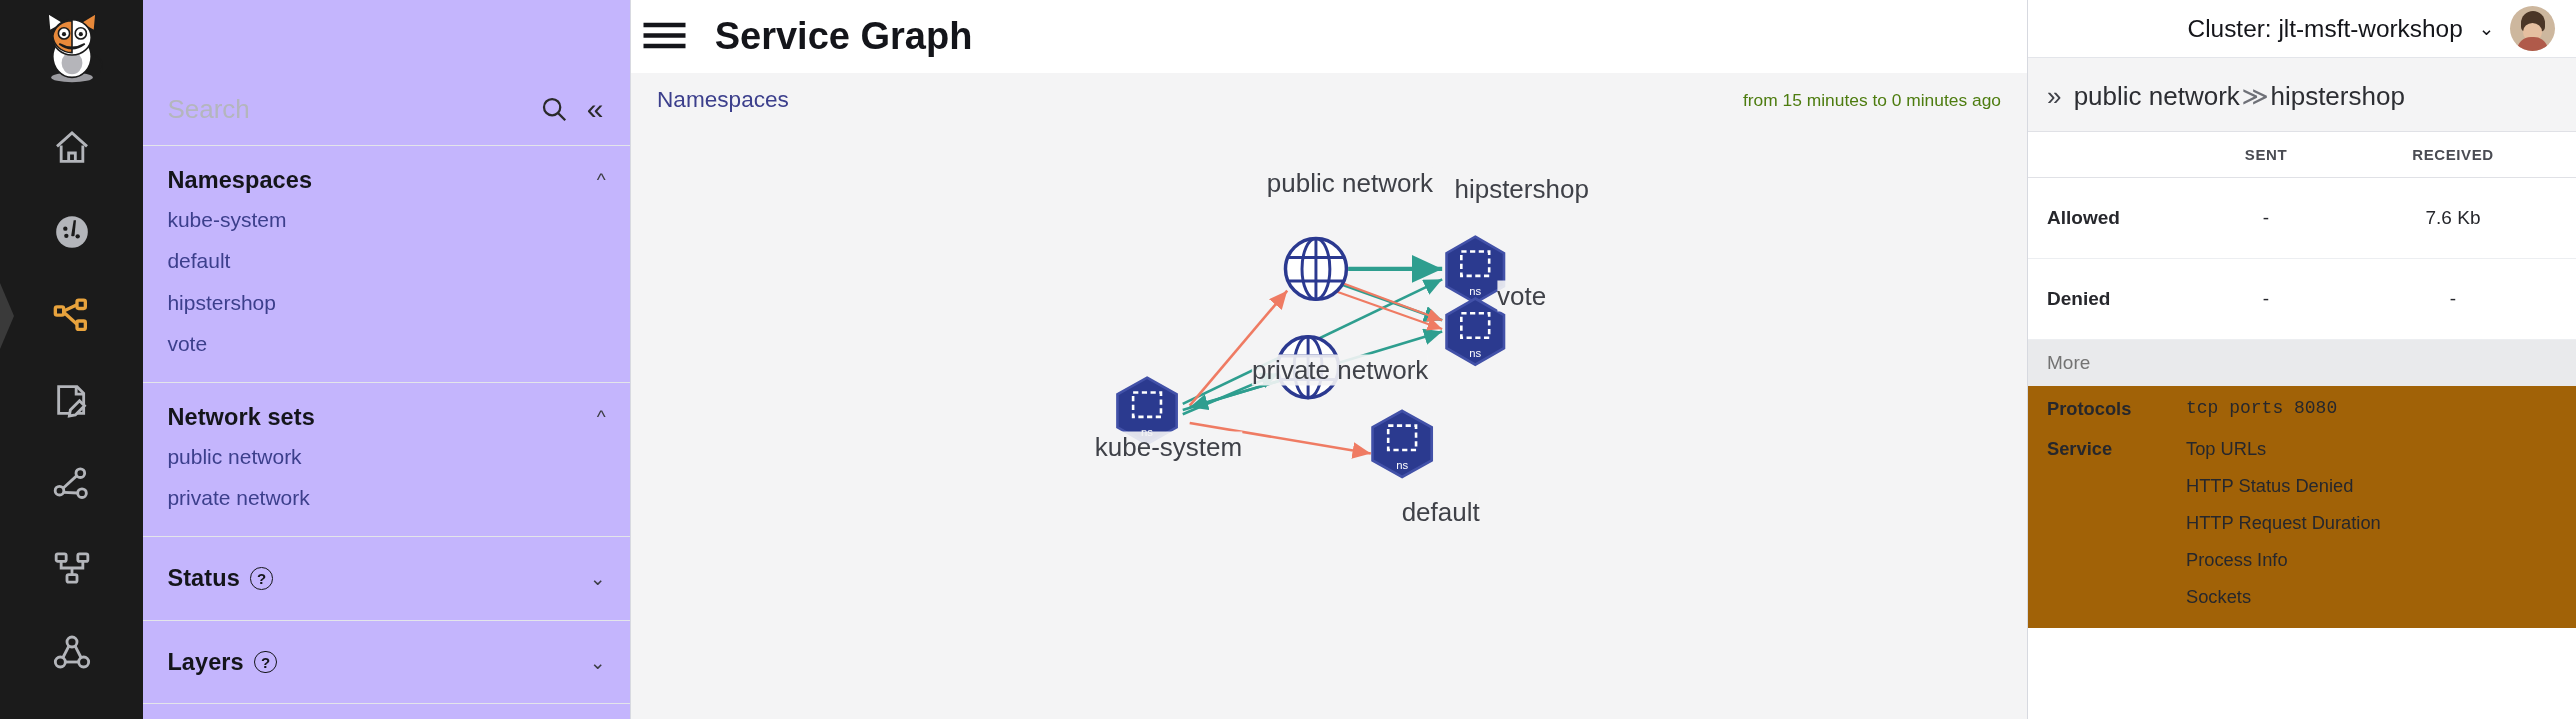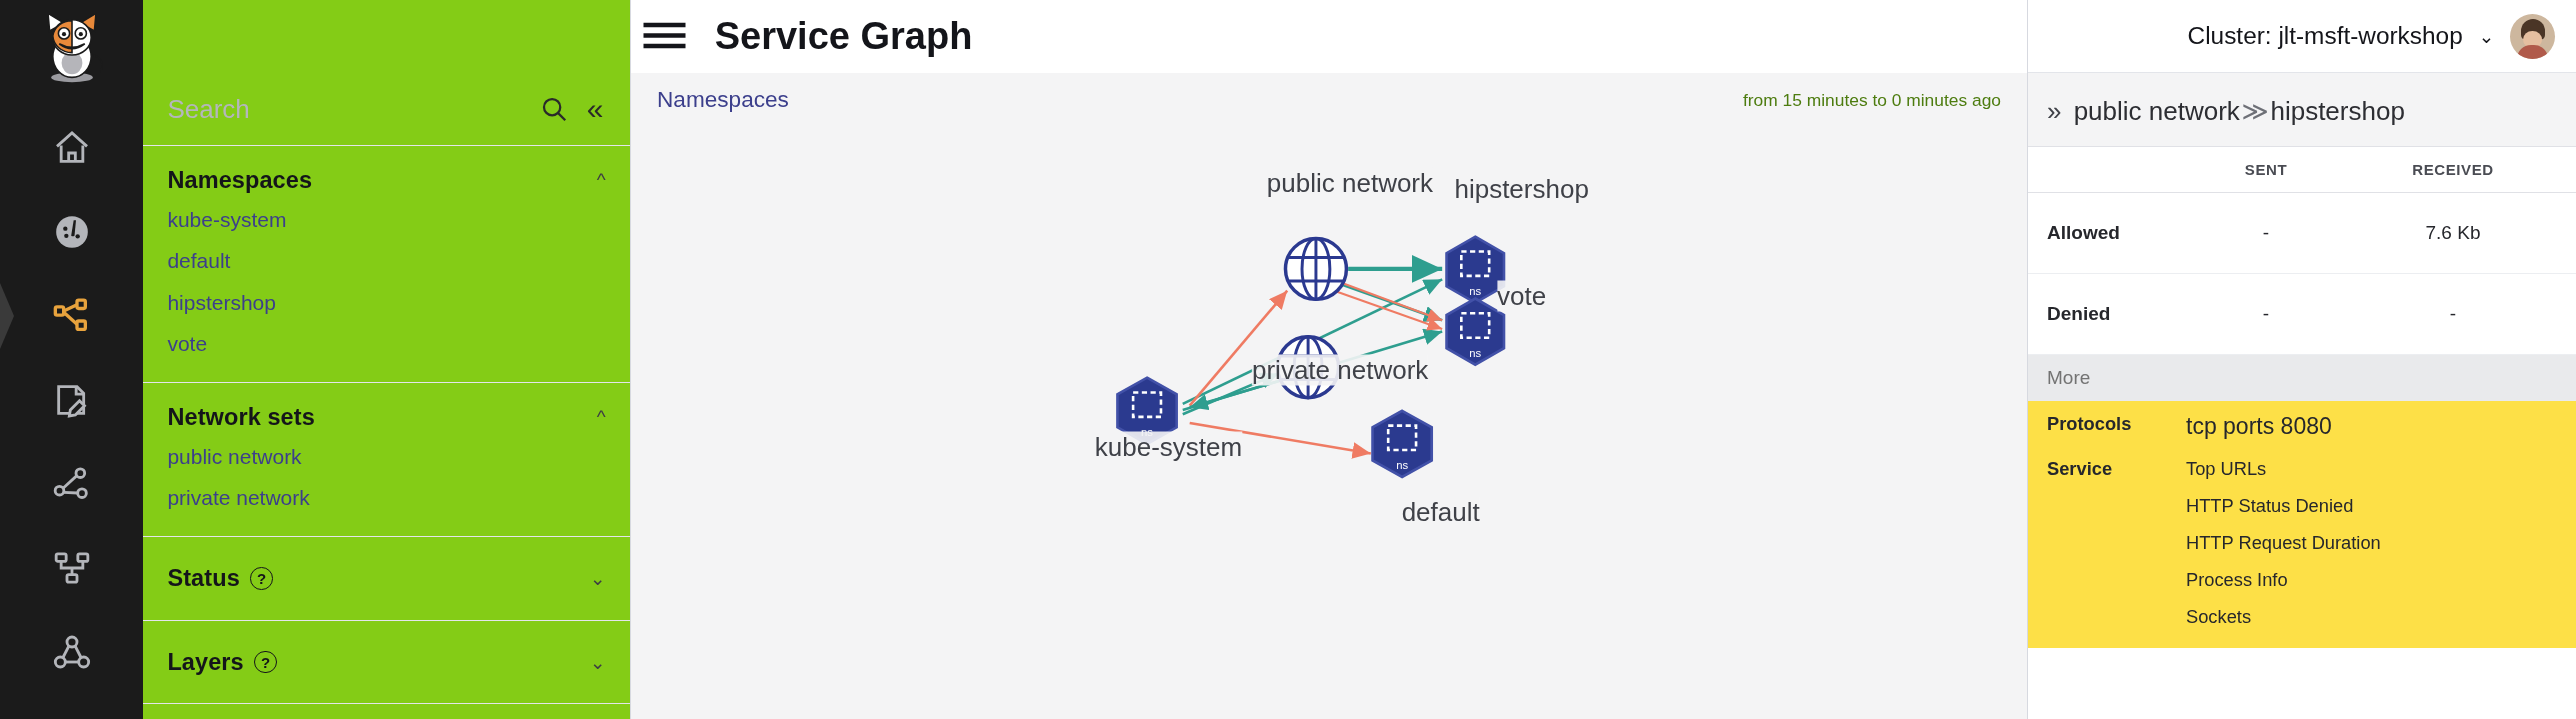--- a/index.html
+++ b/index.html
@@ -30,21 +30,21 @@
     width: 0; height: 0;
     border-left: 14px solid #3a3a3a;
     border-top: 33px solid transparent;
     border-bottom: 33px solid transparent;
   }
   .rail-item svg { display: block; }
 
   
   .panel {
     width: 488px; flex: 0 0 488px;
-    background: #84cc16;
+    background: #c4b5fd;
     border-right: 0.9px solid #d7d9e0;
     display: flex; flex-direction: column;
   }
   .panel-head {
     height: 73px;
     display: flex; align-items: center;
     border-bottom: 0.9px solid #e3e5ea;
   }
   .search-wrap { flex: 1; padding-left: 24.4px; }
   .search-input {
@@ -125,23 +125,23 @@
   .stat-table th.blank { background: #ffffff; }
   .stat-table td {
     font-size: 19px; color: #26272c; padding: 29px 0;
     background: #ffffff; border-bottom: 0.9px solid #eceef1; text-align: center;
   }
   .stat-table td.rowhead { font-weight: bold; text-align: left; padding-left: 19px; width: 174px; }
   .more-bar {
     background: #e9eaec; padding: 12.2px 19px;
     font-size: 19px; color: #737373; cursor: pointer;
   }
-  .kv { display: flex; padding: 12.2px 19px 5.2px 19px; background: #fde047; }
+  .kv { display: flex; padding: 12.2px 19px 5.2px 19px; background: #a16207; }
   .kv-key { width: 139px; font-size: 18.3px; font-weight: bold; color: #26272c; flex: 0 0 139px; }
-  .kv-val { font-size: 23px; color: #26272c; }
+  .kv-val { font-size: 18px; color: #26272c; font-family: Liberation Mono, monospace; }
   .kv-list div { font-size: 18.3px; color: #26272c; padding-bottom: 15px; cursor: pointer; }
   .detail-body { background: #ffffff; flex: 1; }
 </style>
 </head>
 <body>
 
 <div class="app">
 
   <div class="rail">
     <svg class="rail-logo" viewBox="0 0 100 100">
@@ -371,21 +371,21 @@
       <div class="node-label" style="left:63.8%;top:10.5%;">hipstershop</div>
       <div class="node-label" style="left:63.8%;top:28.5%;">vote</div>
       <div class="node-label" style="left:50.8%;top:41%;">private network</div>
       <div class="node-label" style="left:38.5%;top:54%;">kube-system</div>
       <div class="node-label" style="left:58%;top:65%;">default</div>
     </div>
   </div>
 
   <div class="detail">
 
-    <div style="height:73px;background:#fff;display:flex;align-items:center;justify-content:flex-end;padding-right:21px;gap:15.7px;border-bottom:0.9px solid #e3e5ea;">
+    <div style="height:58px;background:#fff;display:flex;align-items:center;justify-content:flex-end;padding-right:21px;gap:15.7px;border-bottom:0.9px solid #e3e5ea;">
       <span style="font-size:24.4px;color:#14151a;">Cluster: jlt-msft-workshop</span>
       <span style="font-size:19px;color:#14151a;">⌄</span>
       <div style="width:45px;height:45px;border-radius:50%;overflow:hidden;background:#cdb79e;position:relative;">
         <div style="position:absolute;left:10.5px;top:5.2px;width:24.4px;height:21px;border-radius:12.2px 12.2px 5.2px 5.2px;background:#4a3526;"></div>
         <div style="position:absolute;left:13px;top:17.4px;width:19px;height:17.4px;border-radius:50%;background:#e5bfa0;"></div>
         <div style="position:absolute;left:7px;bottom:0;width:31px;height:14px;border-radius:14px 14px 0 0;background:#b05a4a;"></div>
       </div>
     </div>
 
     <div class="detail-head">

